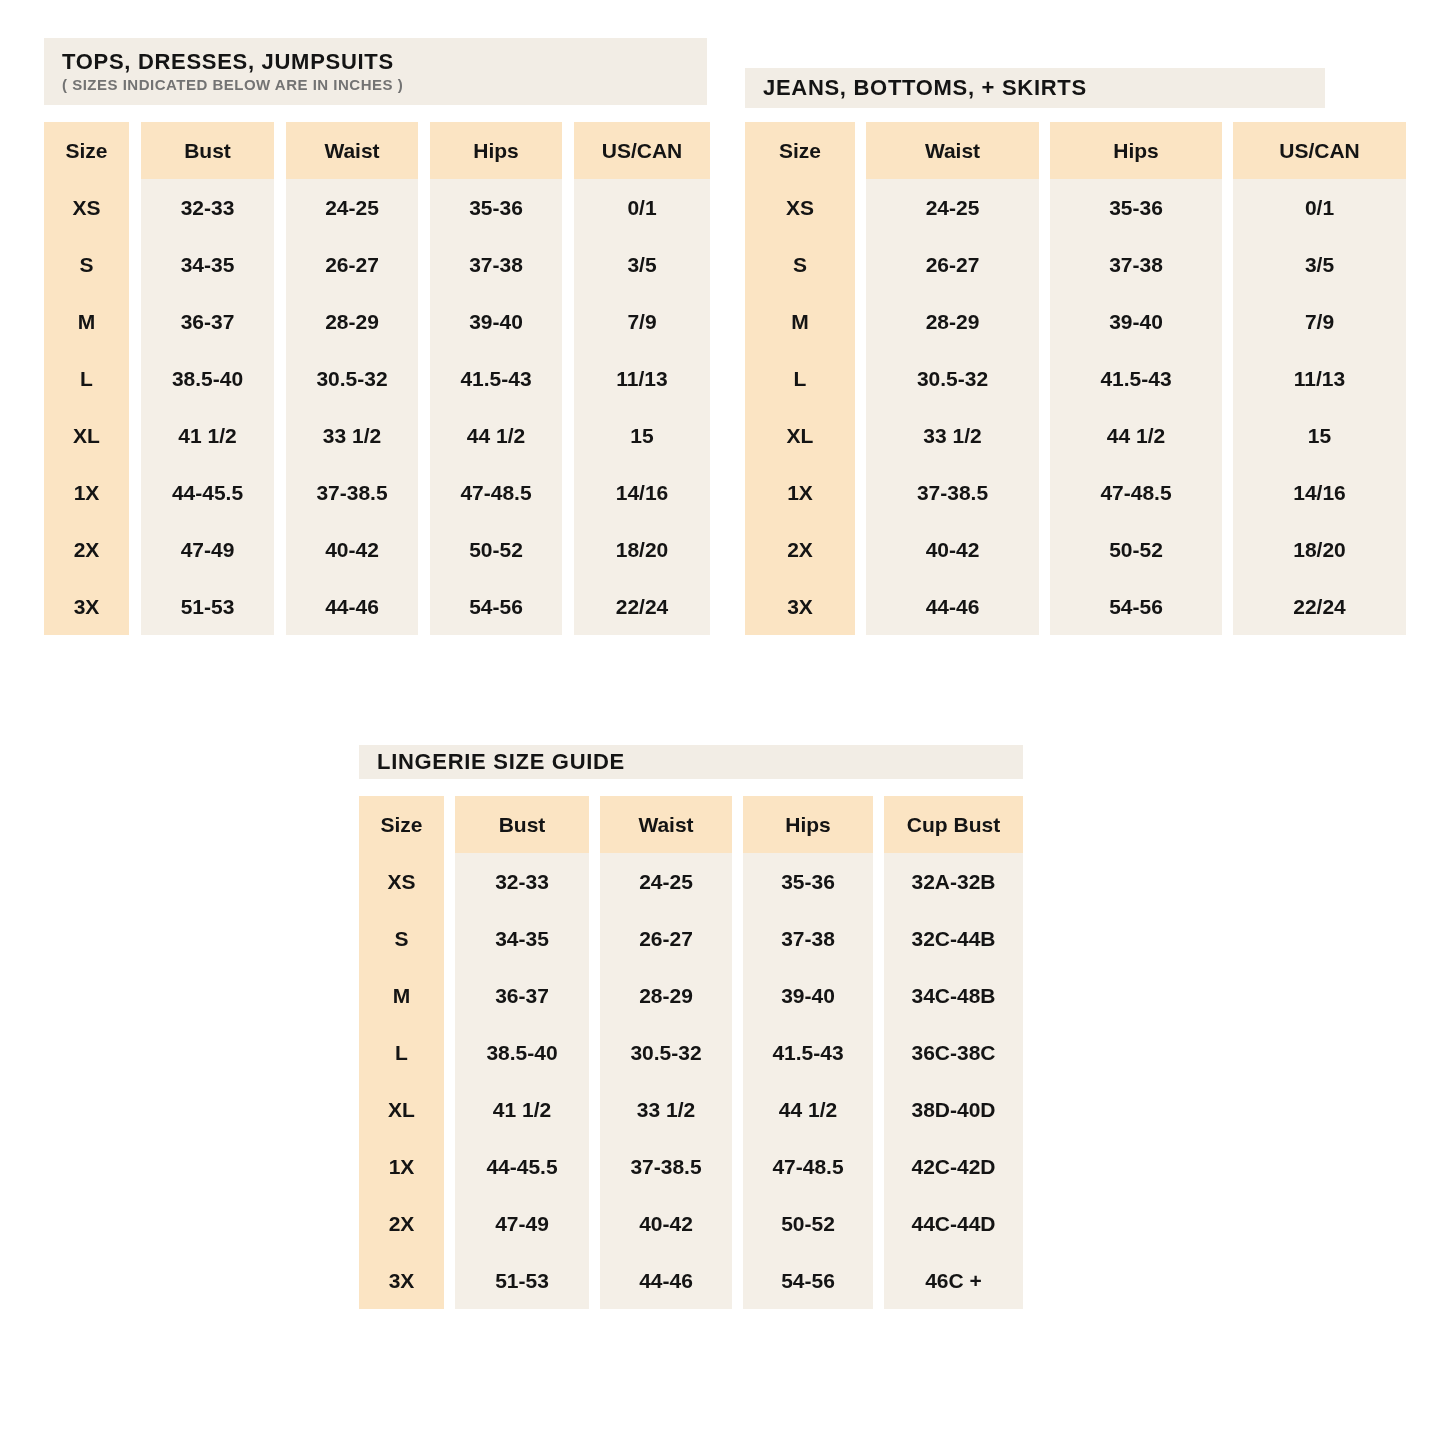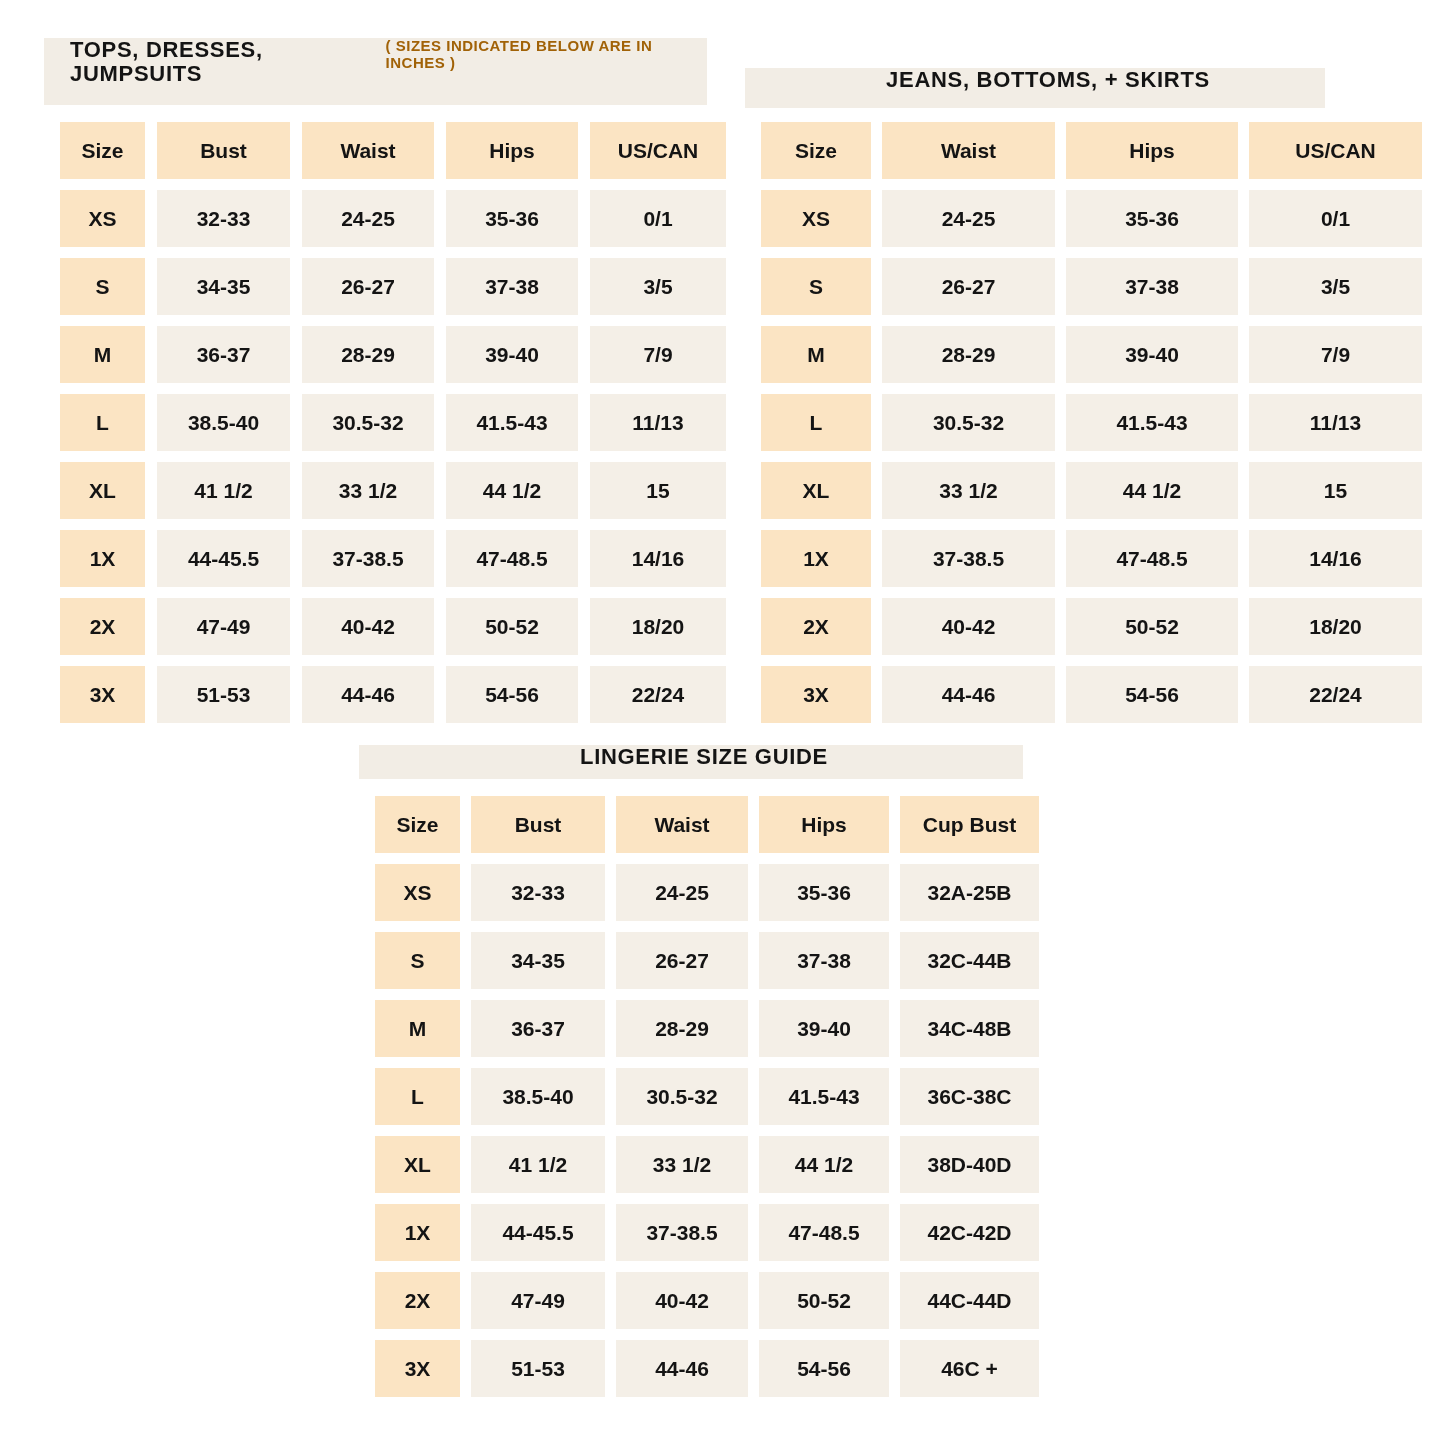--- a/index.html
+++ b/index.html
@@ -14,49 +14,47 @@
     background: #ffffff;
     font-family: "Liberation Sans", sans-serif;
     color: #161616;
     overflow: hidden;
   }
   .title-block {
     position: absolute;
     background: #f2ede5;
     box-sizing: border-box;
     display: flex;
-    flex-direction: row;
+    flex-direction: column;
     justify-content: center;
-    padding-left: 26px;
+    padding-left: 18px;
     gap: 3px;
   }
   #title-tops      { left: 44px;  top: 38px;  width: 663px; height: 67px; }
   #title-jeans     { left: 745px; top: 68px;  width: 580px; height: 40px; }
   #title-lingerie  { left: 359px; top: 745px; width: 664px; height: 34px; }
   .title-line {
     font-size: 22px;
     font-weight: bold;
     letter-spacing: 0.7px;
     color: #141414;
     line-height: 1.1;
   }
   .subtitle-line {
     font-size: 15px;
     font-weight: bold;
     letter-spacing: 0.5px;
-    color: #a16207;
+    color: #737373;
     line-height: 1.1;
   }
   .subtitle-line:empty { display: none; }
 
   .grid {
     position: absolute;
     display: grid;
-    row-gap: 11px;
-    margin-left: 16px;
   }
   #grid-tops {
     left: 44px;  top: 122px;
     grid-template-columns: 85px 133px 132px 132px 136px;
     column-gap: 12px;
   }
   #grid-jeans {
     left: 745px; top: 122px;
     grid-template-columns: 110px 173px 172px 173px;
     column-gap: 11px;
@@ -187,21 +185,21 @@
   <div class="grid" id="grid-lingerie">
       <div class="cell peach">Size</div>
       <div class="cell peach">Bust</div>
       <div class="cell peach">Waist</div>
       <div class="cell peach">Hips</div>
       <div class="cell peach">Cup Bust</div>
       <div class="cell peach">XS</div>
       <div class="cell">32-33</div>
       <div class="cell">24-25</div>
       <div class="cell">35-36</div>
-      <div class="cell">32A-25B</div>
+      <div class="cell">32A-32B</div>
       <div class="cell peach">S</div>
       <div class="cell">34-35</div>
       <div class="cell">26-27</div>
       <div class="cell">37-38</div>
       <div class="cell">32C-44B</div>
       <div class="cell peach">M</div>
       <div class="cell">36-37</div>
       <div class="cell">28-29</div>
       <div class="cell">39-40</div>
       <div class="cell">34C-48B</div>

